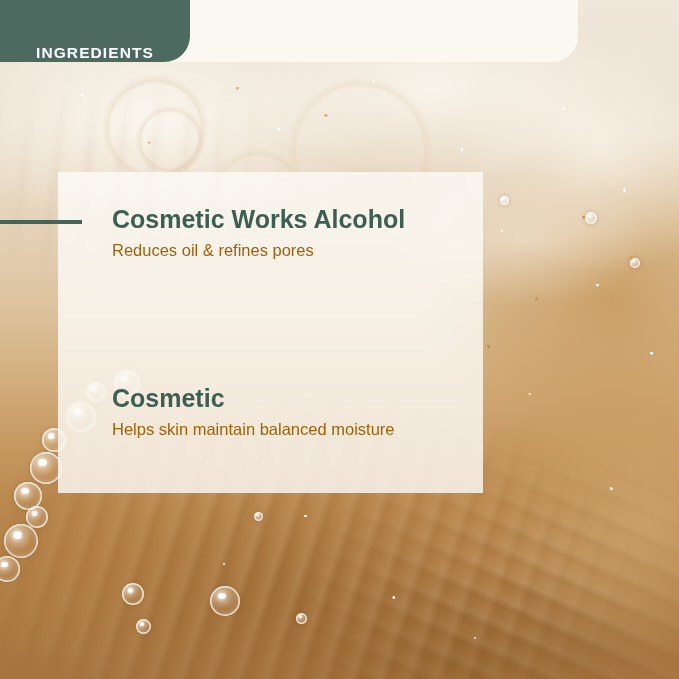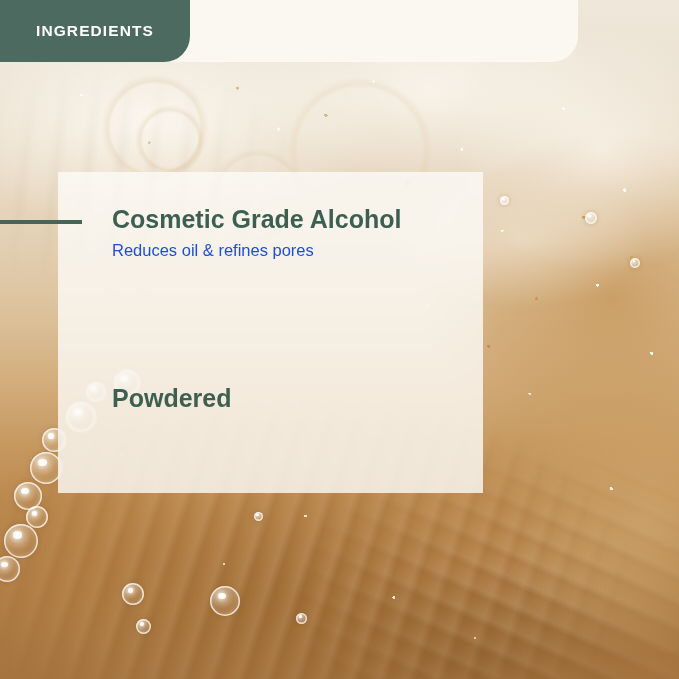--- a/index.html
+++ b/index.html
@@ -193,21 +193,21 @@
     background: #fbf8f2;
     border-bottom-right-radius: 26px;
     display: flex;
     align-items: stretch;
   }
   .header-tab {
     width: 190px;
     background: #4c6a60;
     border-bottom-right-radius: 26px;
     display: flex;
-    align-items: center;
+    align-items: flex-end;
     justify-content: center;
   }
   .header-tab-label {
     color: #ffffff;
     font-size: 15.5px;
     font-weight: bold;
     letter-spacing: 1.1px;
     white-space: nowrap;
   }
   .header-title {
@@ -259,21 +259,21 @@
 
   .item-title {
     color: #3d5f52;
     font-size: 25px;
     font-weight: bold;
     line-height: 1.05;
     margin: 0 0 9px 0;
     white-space: nowrap;
   }
   .item-desc {
-    color: #1d4ed8;
+    color: #a16207;
     font-size: 16.5px;
     font-weight: normal;
     line-height: 1.15;
     margin: 0;
     white-space: nowrap;
   }
 </style>
 </head>
 <body>
 
@@ -315,26 +315,27 @@
     </div>
   </div>
 
   <div class="panel"></div>
 
   <div class="accent-dash"></div>
 
   <div class="list">
 
     <div class="item item-1">
-      <p class="item-title">Cosmetic Grade Alcohol</p>
+      <p class="item-title">Cosmetic Works Alcohol</p>
       <p class="item-desc">Reduces oil &amp; refines pores</p>
     </div>
 
     <div class="item item-2">
     </div>
 
     <div class="item item-3">
-      <p class="item-title">Powdered</p>
+      <p class="item-title">Cosmetic</p>
+      <p class="item-desc">Helps skin maintain balanced moisture</p>
     </div>
 
   </div>
 
 </div>
 
 </body></html>

